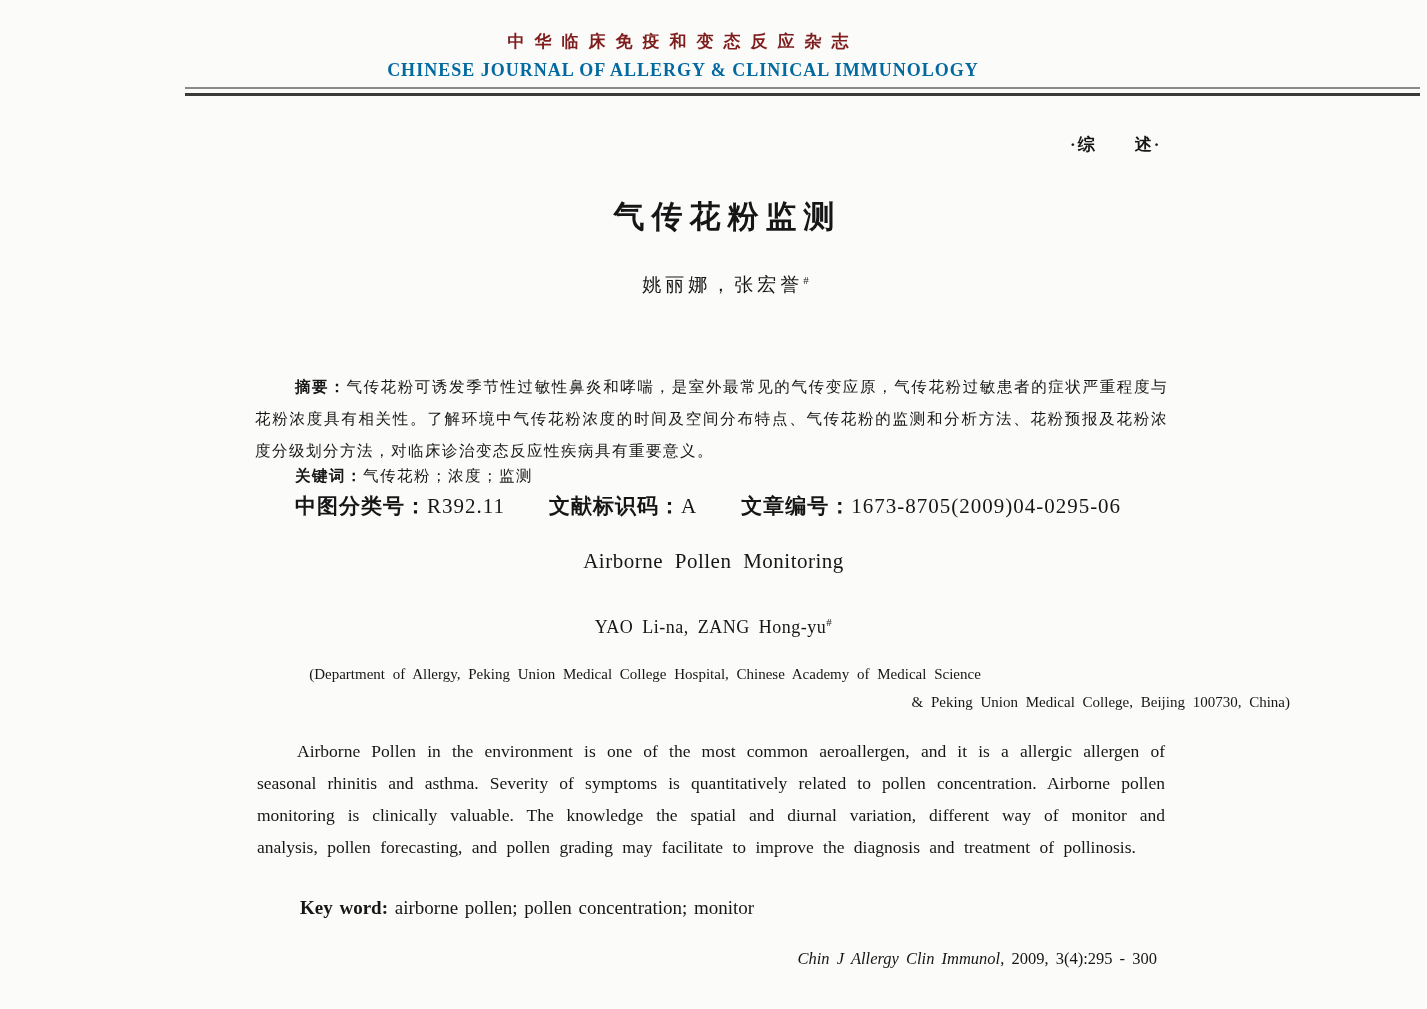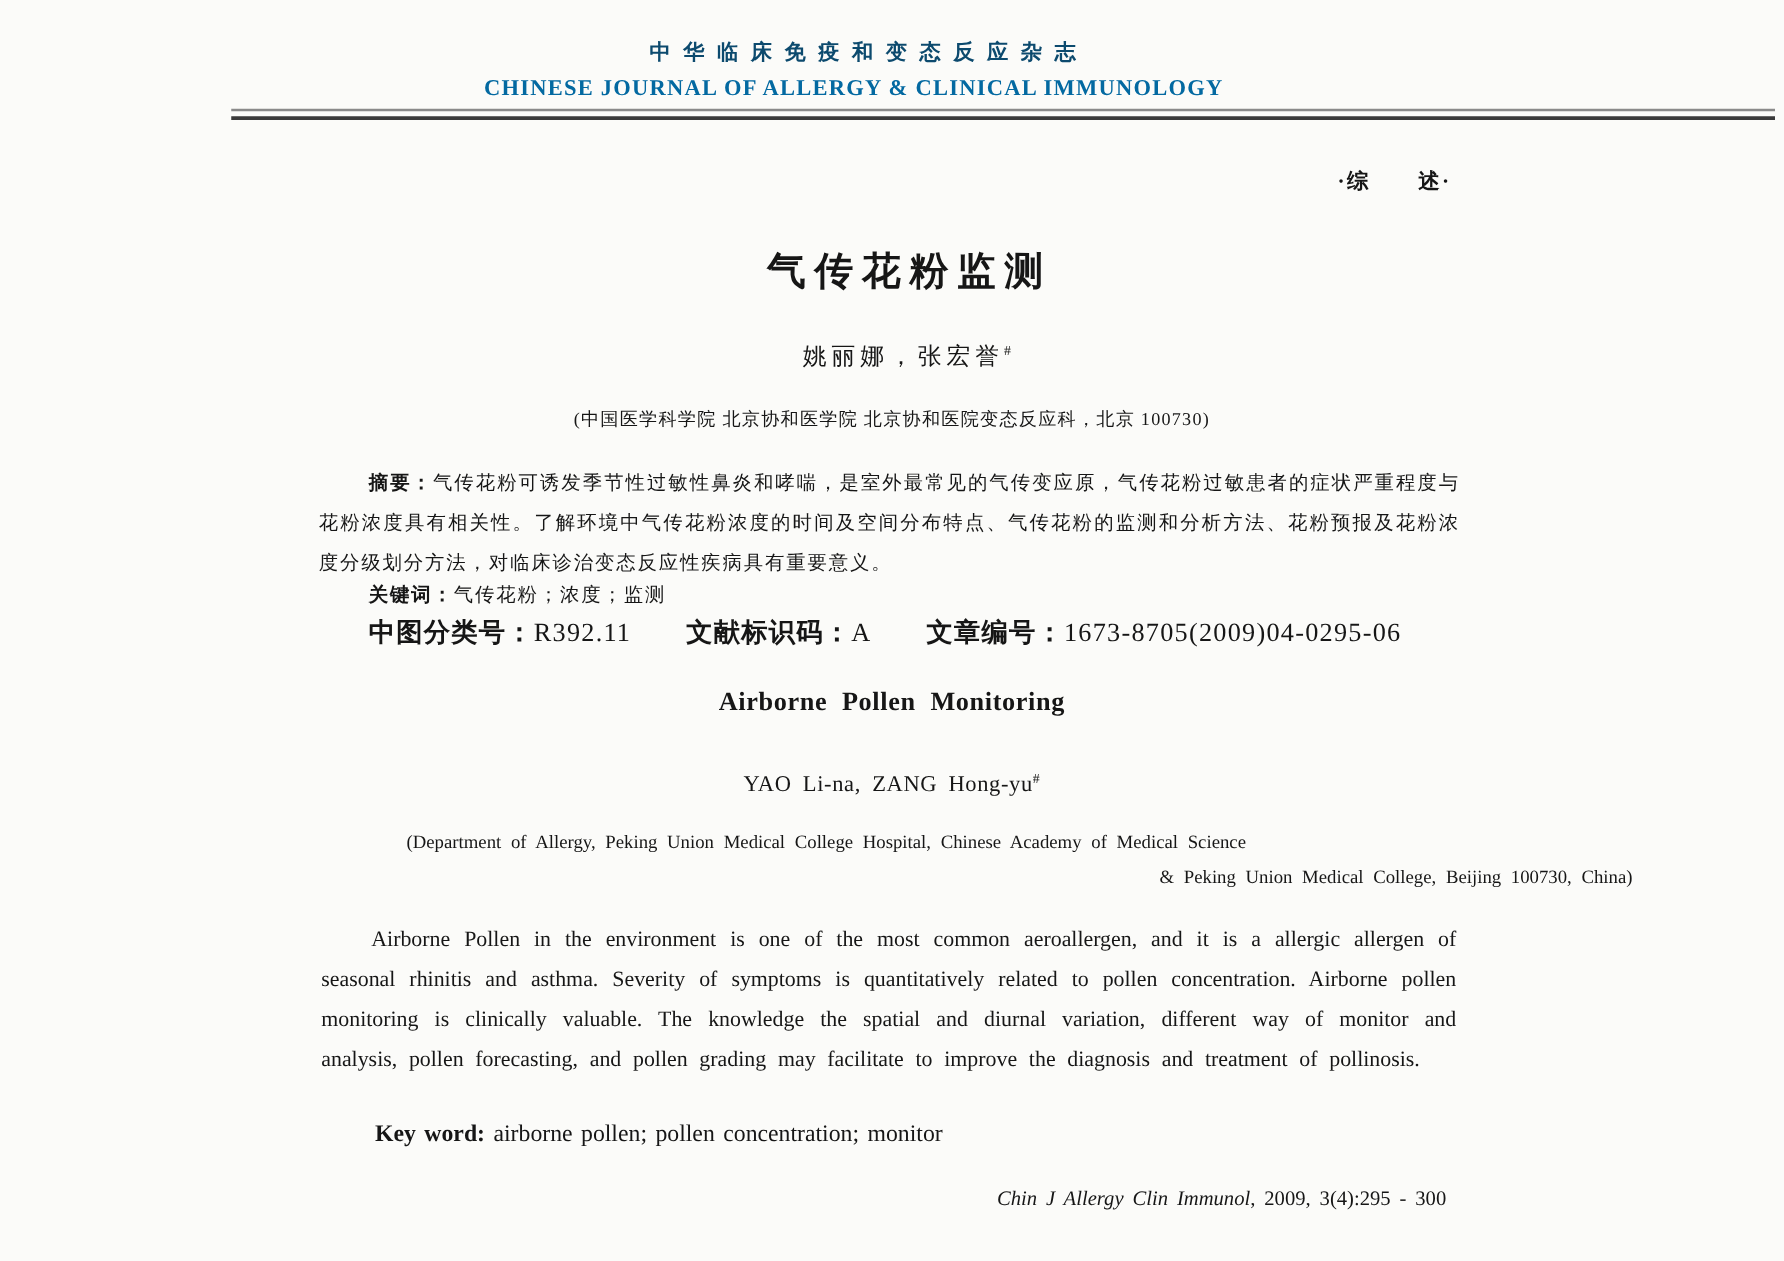--- a/index.html
+++ b/index.html
@@ -14,22 +14,21 @@
   }
   .abs { position: absolute; }
 
   
   .journal-title-zh {
     top: 30px; left: 0; width: 1366px;
     text-align: center;
     font-size: 17px;
     font-weight: bold;
     letter-spacing: 10px;
-    color: #0c4a6e;
-    margin-left: 12px;
+    color: #7f1d1d;
   }
   .journal-title-en {
     top: 60px; left: 0; width: 1366px;
     text-align: center;
     font-size: 18px;
     font-weight: bold;
     letter-spacing: 1px;
     color: #0369a1;
   }
   .header-rule {
@@ -88,37 +87,36 @@
     font-size: 21px;
     letter-spacing: 1px;
   }
   .meta-gap { margin-right: 44px; }
 
   
   .article-title-en {
     top: 549px; left: 0; width: 1427px;
     text-align: center;
     font-size: 21px;
-    font-weight: bold;
+    font-weight: normal;
     word-spacing: 6px;
     letter-spacing: 0.5px;
   }
   .authors-en {
     top: 617px; left: 0; width: 1427px;
     text-align: center;
     font-size: 18px;
     word-spacing: 4px;
     letter-spacing: 0.5px;
   }
   .affiliation-en-1, .affiliation-en-2 {
     left: 0; width: 1290px;
     text-align: center;
     font-size: 15px;
     word-spacing: 4px;
-    padding-left: 16px;
   }
   .affiliation-en-1 { top: 666px; }
   .affiliation-en-2 { top: 694px; text-align: right; }
 
   
   .abstract-en {
     top: 735px; left: 257px; width: 908px;
     font-size: 17.5px;
     line-height: 32px;
     text-align: justify;
@@ -150,21 +148,20 @@
 <div class="page">
 
   <div class="abs journal-title-zh">中华临床免疫和变态反应杂志</div>
   <div class="abs journal-title-en">CHINESE JOURNAL OF ALLERGY &amp; CLINICAL IMMUNOLOGY</div>
   <div class="abs header-rule"></div>
 
   <div class="abs section-label">·综　　述·</div>
 
   <div class="abs article-title-zh">气传花粉监测</div>
   <div class="abs authors-zh"><span>姚丽娜，张宏誉</span><sup>#</sup></div>
-  <div class="abs affiliation-zh">(中国医学科学院 北京协和医学院 北京协和医院变态反应科，北京 100730)</div>
 
   <p class="abs abstract-zh"><b class="inline-label">摘要：</b><span>气传花粉可诱发季节性过敏性鼻炎和哮喘，是室外最常见的气传变应原，气传花粉过敏患者的症状严重程度与花粉浓度具有相关性。了解环境中气传花粉浓度的时间及空间分布特点、气传花粉的监测和分析方法、花粉预报及花粉浓度分级划分方法，对临床诊治变态反应性疾病具有重要意义。</span></p>
 
   <div class="abs keywords-zh"><b class="inline-label">关键词：</b><span>气传花粉；浓度；监测</span></div>
 
   <div class="abs meta-line">
     <b class="inline-label">中图分类号：</b><span class="meta-gap">R392.11</span><b class="inline-label">文献标识码：</b><span class="meta-gap">A</span><b class="inline-label">文章编号：</b><span>1673-8705(2009)04-0295-06</span>
   </div>
 
   <div class="abs article-title-en">Airborne Pollen Monitoring</div>

